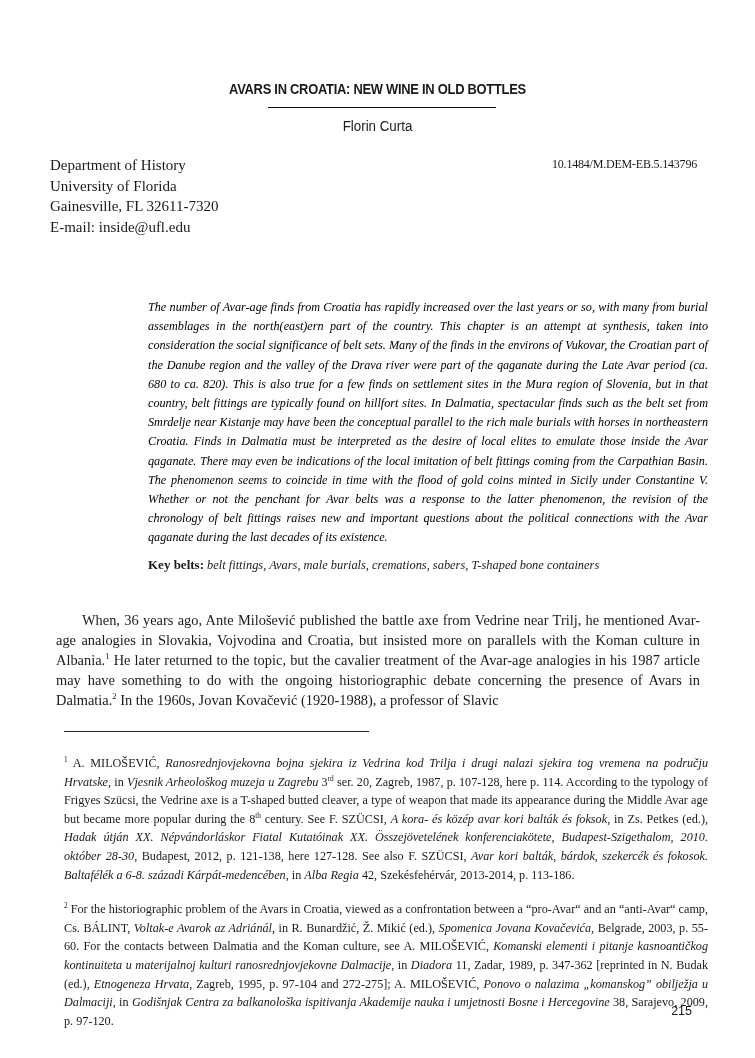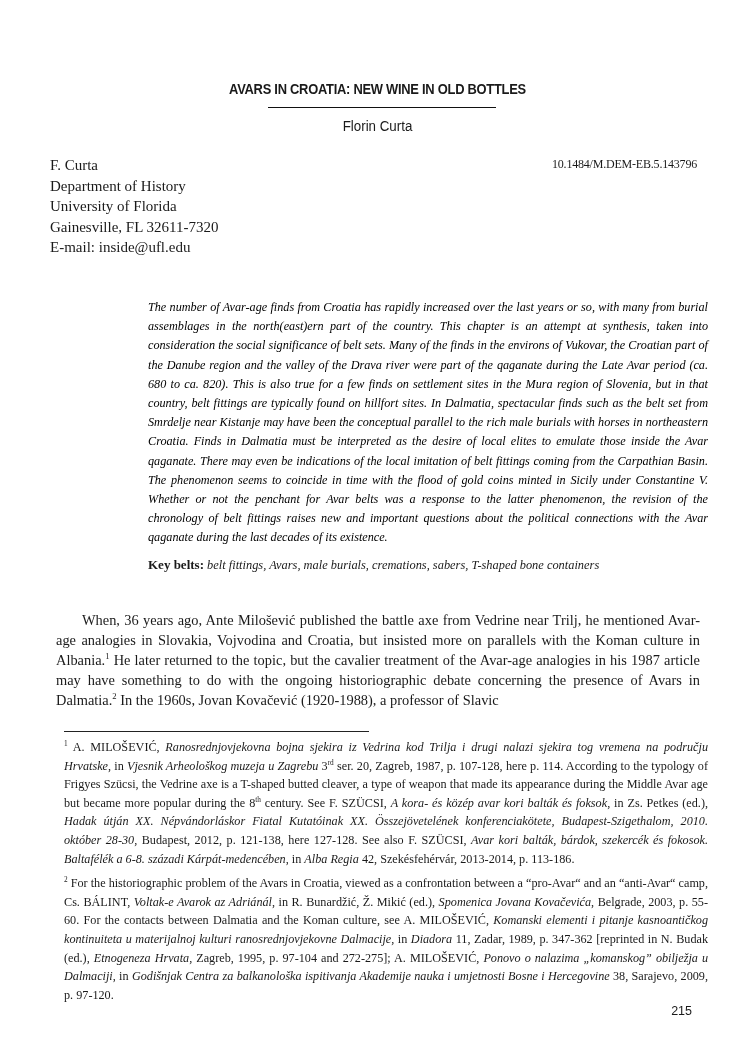--- a/index.html
+++ b/index.html
@@ -39,38 +39,37 @@
     position: absolute; top: 610px; left: 56px; width: 644px;
     font-family: "Liberation Serif", serif; font-size: 14.4px; line-height: 20px;
     text-align: justify; text-indent: 26px;
   }
   sup { font-size: 0.6em; line-height: 0; vertical-align: super; }
   .fn-rule { position: absolute; top: 731px; left: 64px; width: 305px; border-top: 1px solid #222; }
   .footnotes {
     position: absolute; top: 738px; left: 64px; width: 644px;
     font-family: "Liberation Serif", serif; font-size: 12.2px; line-height: 18.6px; text-align: justify;
   }
-  .footnotes p { margin: 0 0 6px 0; }
+  .footnotes p { margin: 16px 0 6px 0; }
   .page-num {
     position: absolute; top: 1004px; right: 63px;
     font-family: "Liberation Sans", sans-serif; font-size: 12.5px;
   }
   i { font-style: italic; }
 </style>
 </head>
 <body>
 
 <div class="page">
 
   <div class="title">AVARS IN CROATIA: NEW WINE IN OLD BOTTLES</div>
   <div class="title-rule"></div>
   <div class="author">Florin Curta</div>
 
   <div class="affil">
-    <div>F. Curta</div>
     <div>Department of History</div>
     <div>University of Florida</div>
     <div>Gainesville, FL 32611-7320</div>
     <div>E-mail: inside@ufl.edu</div>
   </div>
   <div class="doi">10.1484/M.DEM-EB.5.143796</div>
 
   <div class="abstract">The number of Avar-age finds from Croatia has rapidly increased over the last years or so, with many from burial assemblages in the north(east)ern part of the country. This chapter is an attempt at synthesis, taken into consideration the social significance of belt sets. Many of the finds in the environs of Vukovar, the Croatian part of the Danube region and the valley of the Drava river were part of the qaganate during the Late Avar period (ca. 680 to ca. 820). This is also true for a few finds on settlement sites in the Mura region of Slovenia, but in that country, belt fittings are typically found on hillfort sites. In Dalmatia, spectacular finds such as the belt set from Smrdelje near Kistanje may have been the conceptual parallel to the rich male burials with horses in northeastern Croatia. Finds in Dalmatia must be interpreted as the desire of local elites to emulate those inside the Avar qaganate. There may even be indications of the local imitation of belt fittings coming from the Carpathian Basin. The phenomenon seems to coincide in time with the flood of gold coins minted in Sicily under Constantine V. Whether or not the penchant for Avar belts was a response to the latter phenomenon, the revision of the chronology of belt fittings raises new and important questions about the political connections with the Avar qaganate during the last decades of its existence.</div>
 
   <div class="keywords">

